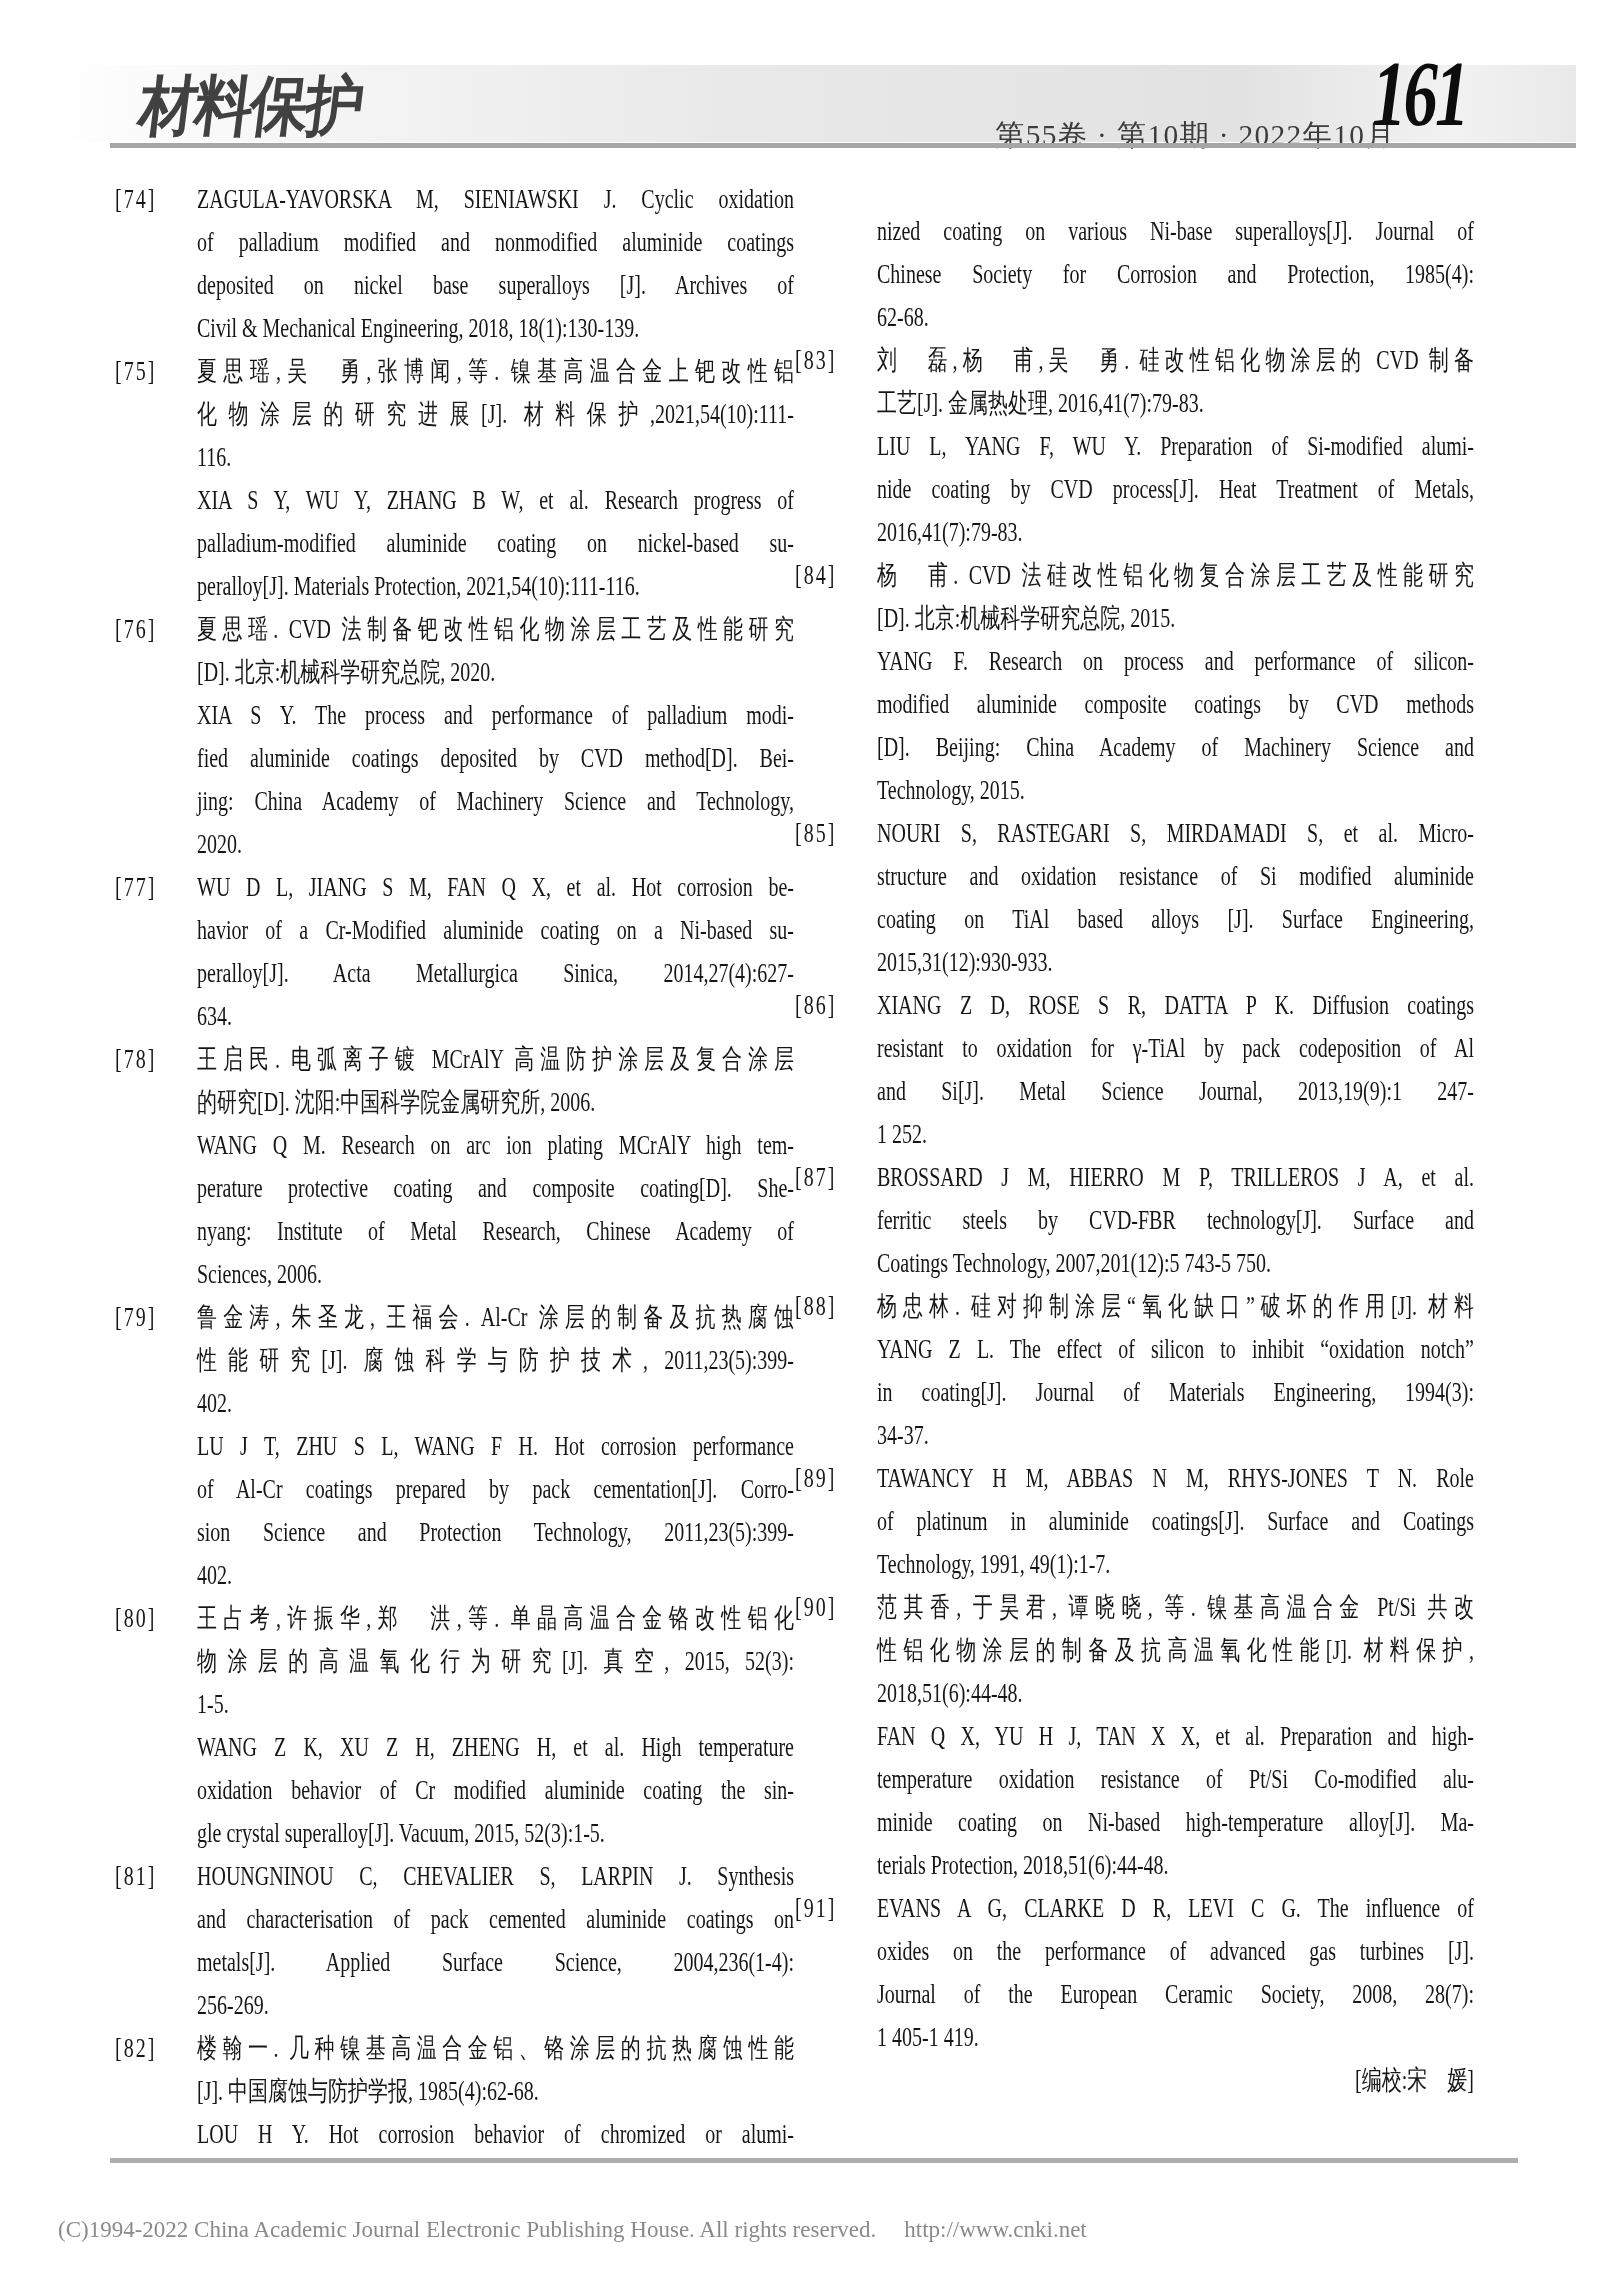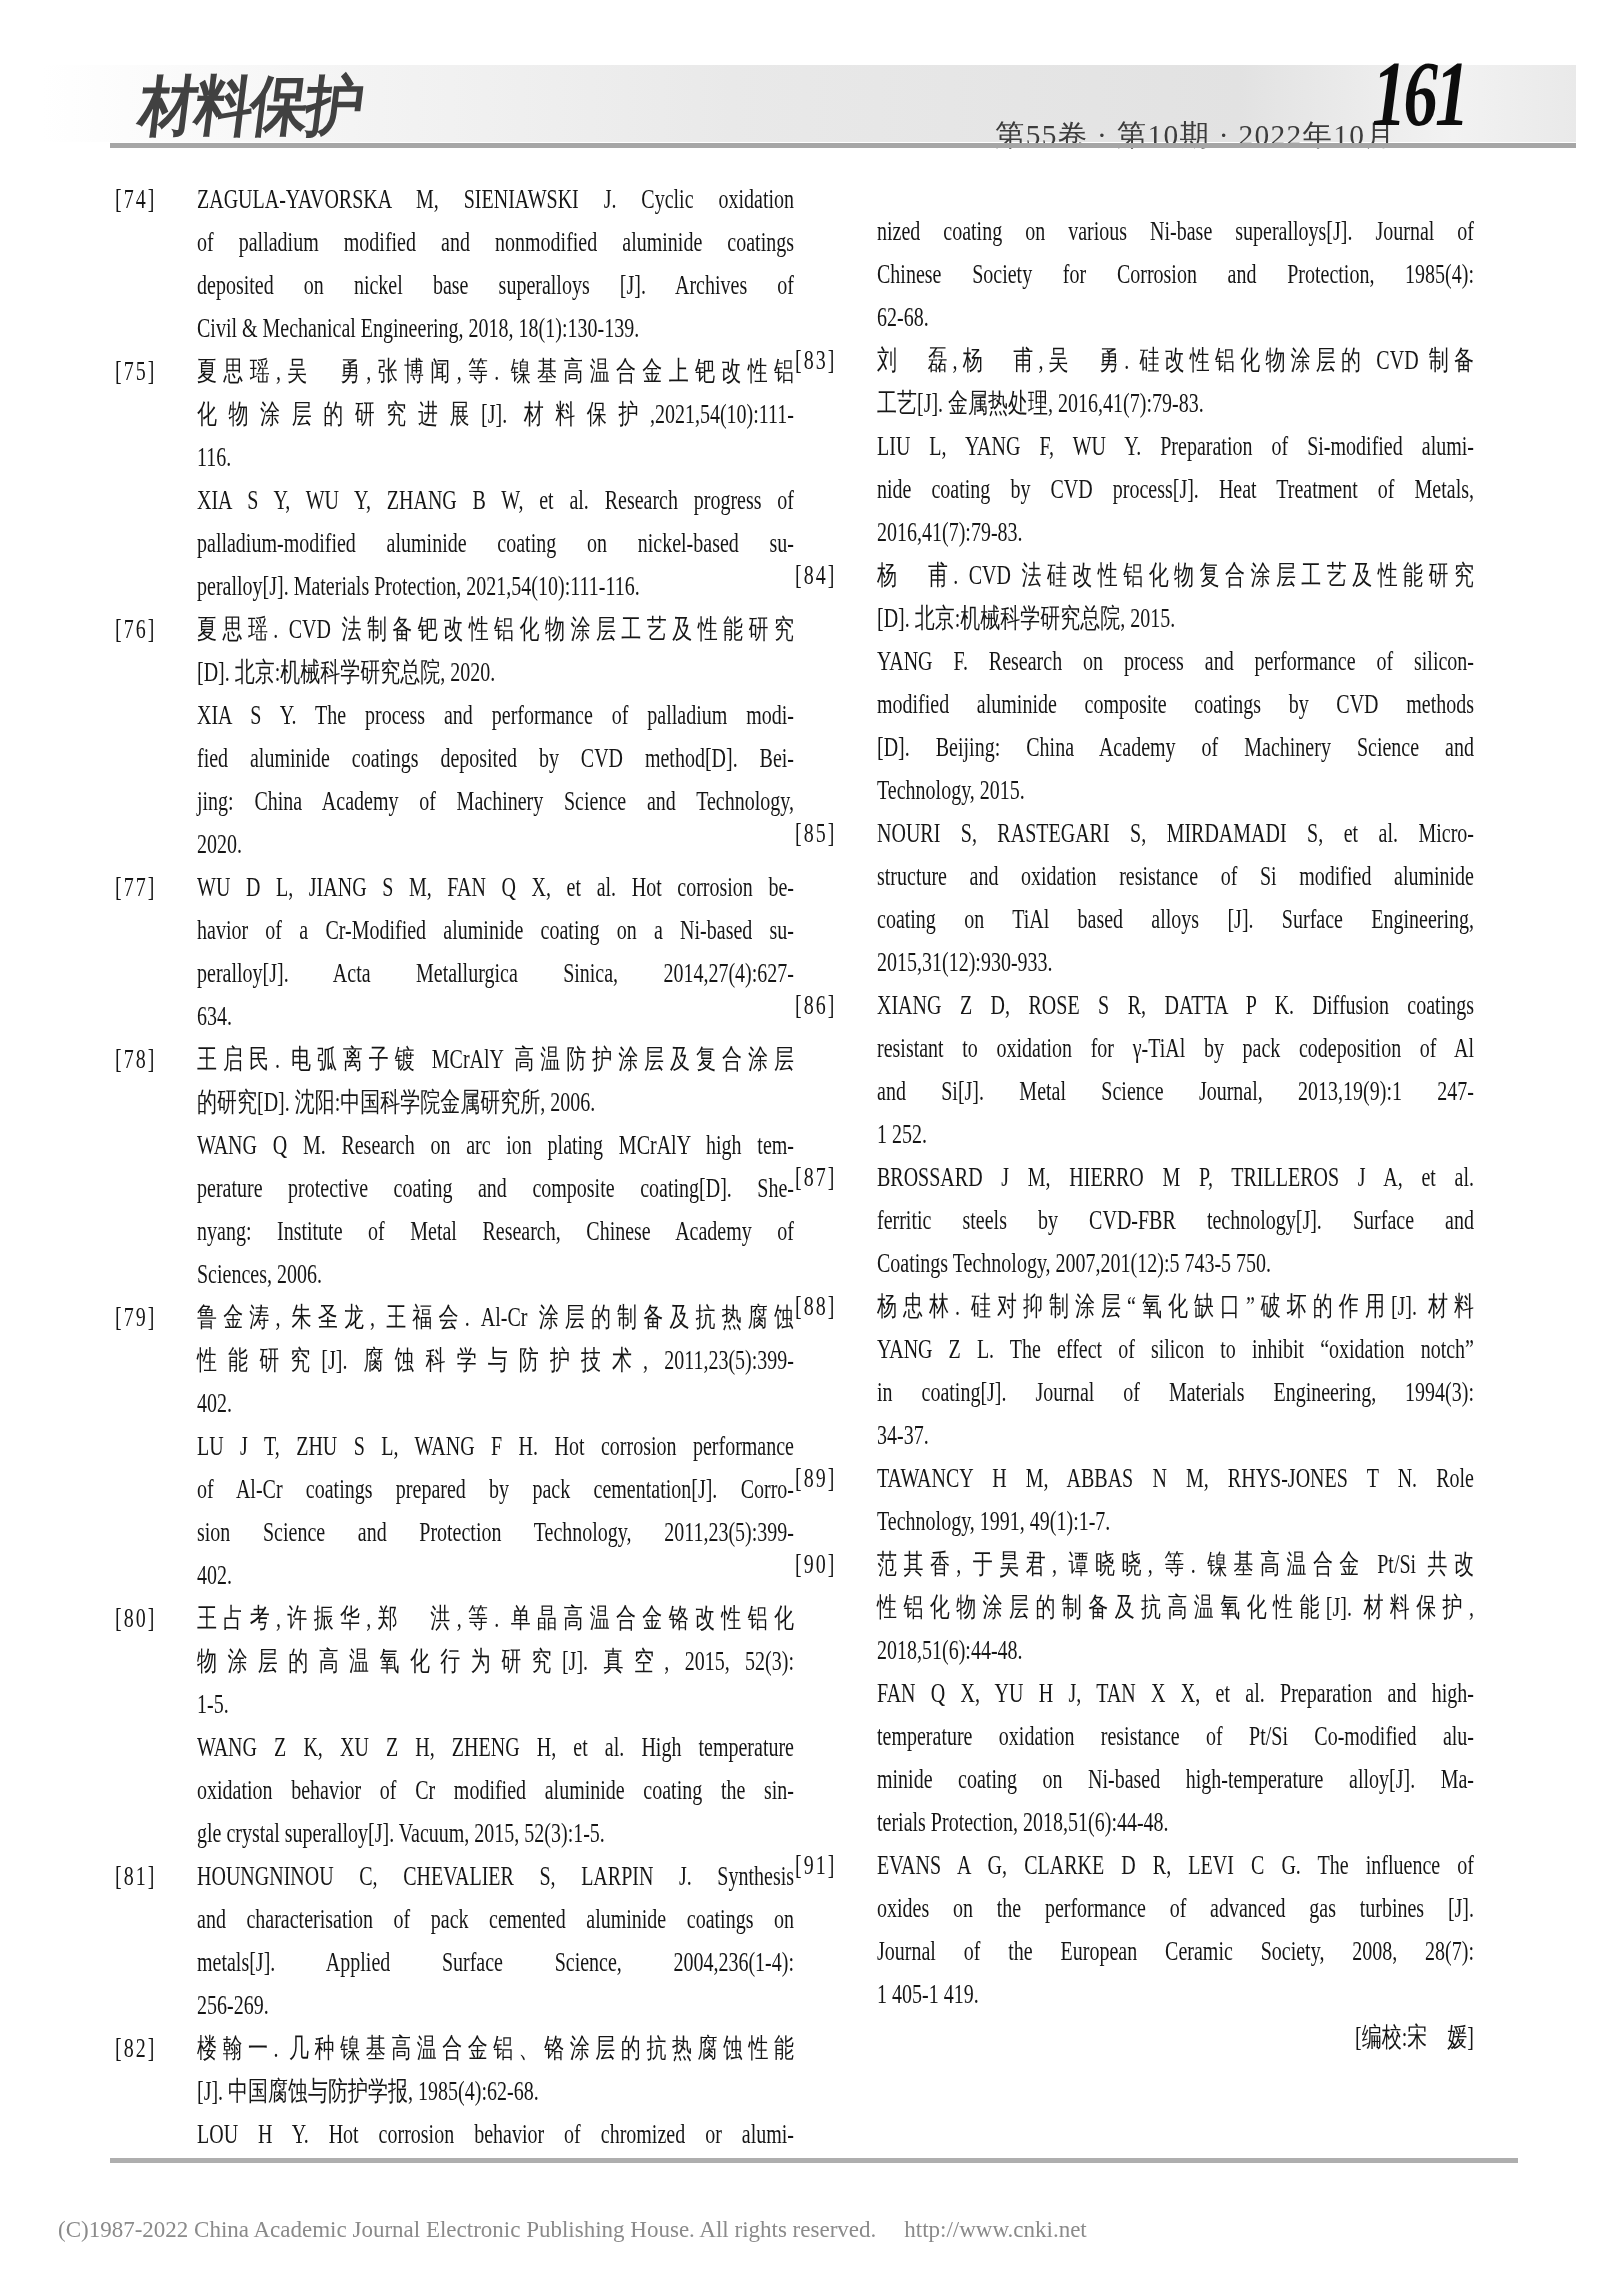--- a/index.html
+++ b/index.html
@@ -383,20 +383,24 @@
       <div class="ref-line">
         <div class="ref-num"></div>
         <div class="ref-text">34-37.</div>
       </div>
       <div class="ref-line">
         <div class="ref-num">[89]</div>
         <div class="ref-text just">TAWANCY H M, ABBAS N M, RHYS-JONES T N. Role</div>
       </div>
       <div class="ref-line">
         <div class="ref-num"></div>
+        <div class="ref-text just">of platinum in aluminide coatings[J]. Surface and Coatings</div>
+      </div>
+      <div class="ref-line">
+        <div class="ref-num"></div>
         <div class="ref-text">Technology, 1991, 49(1):1-7.</div>
       </div>
       <div class="ref-line">
         <div class="ref-num">[90]</div>
         <div class="ref-text just">范其香, 于昊君, 谭晓晓, 等. 镍基高温合金 Pt/Si 共改</div>
       </div>
       <div class="ref-line">
         <div class="ref-num"></div>
         <div class="ref-text just">性铝化物涂层的制备及抗高温氧化性能[J]. 材料保护,</div>
       </div>
@@ -437,18 +441,18 @@
         <div class="ref-text">1 405-1 419.</div>
       </div>
       <div class="ref-line">
         <div class="ref-num"></div>
         <div class="ref-text right">[编校:宋　媛]</div>
       </div>
     </div>
 
   <div id="footer-rule"></div>
   <div id="footer">
-    <span id="copyright-text">(C)1987-2022 China Academic Journal Electronic Publishing House. All rights reserved.</span>
+    <span id="copyright-text">(C)1994-2022 China Academic Journal Electronic Publishing House. All rights reserved.</span>
     <span id="cnki-url">http://www.cnki.net</span>
   </div>
 
 </div>
 
 
 </body></html>

